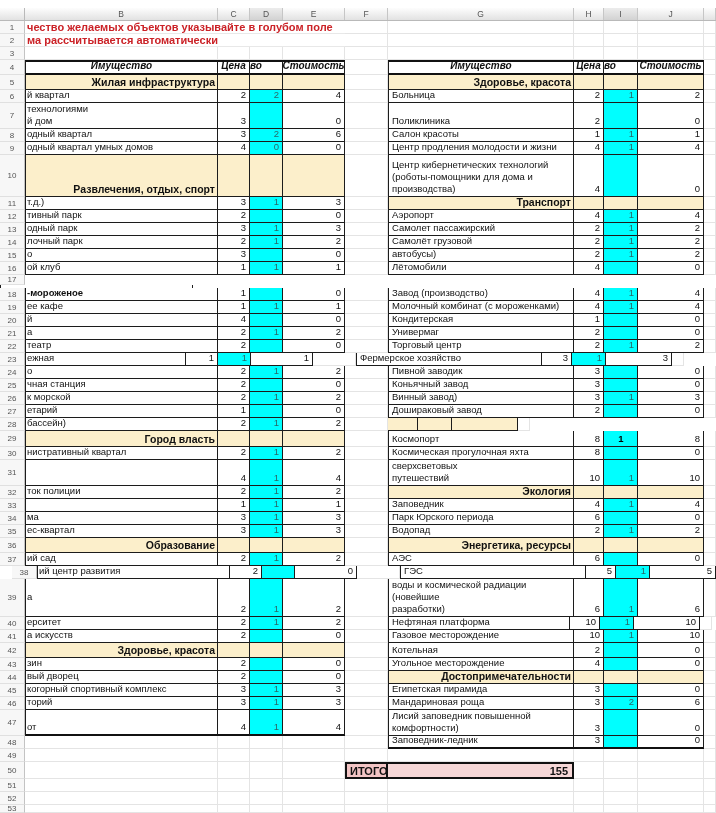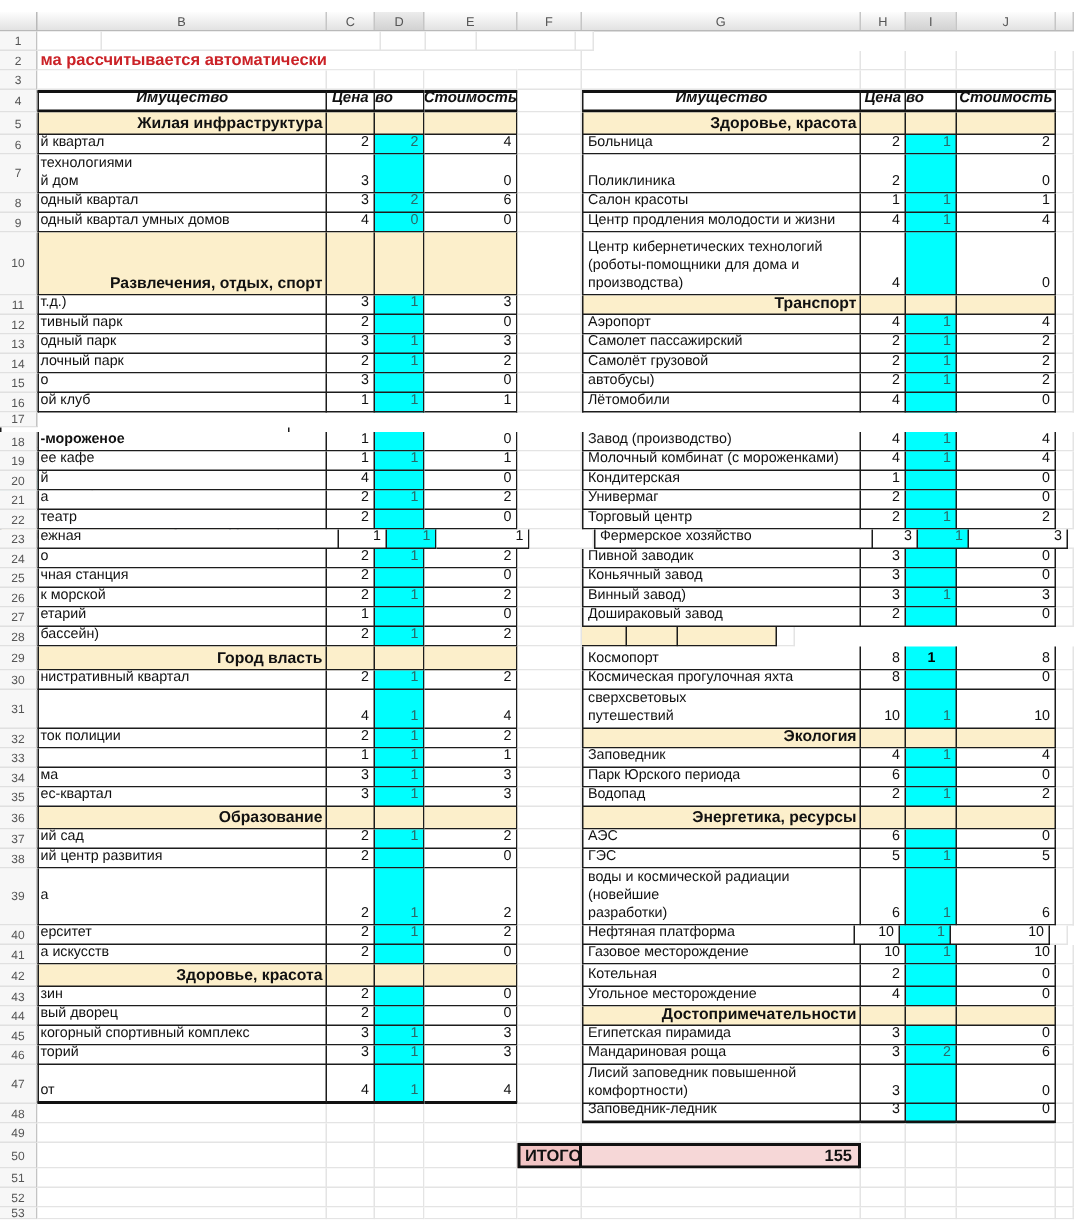--- a/index.html
+++ b/index.html
@@ -52,20 +52,21 @@
       <div class="ch" style="width: 43px;">F</div>
       <div class="ch" style="width: 186px;">G</div>
       <div class="ch" style="width: 30px;">H</div>
       <div class="ch sel" style="width: 34px;">I</div>
       <div class="ch" style="width: 66px;">J</div>
       <div class="ch" style="width: 12px;"></div>
     </div>
   <div id="grid-body">
       <div class="row" style="height: 13px;">
         <div class="c gut" style="width: 25px;">1</div>
+        <div class="c note" style="width: 320px; color: rgb(203, 34, 39);">чество желаемых объектов указывайте в голубом поле</div>
         <div class="c g" style="width: 43px;"></div>
         <div class="c g" style="width: 186px;"></div>
         <div class="c g" style="width: 30px;"></div>
         <div class="c g" style="width: 34px;"></div>
         <div class="c g" style="width: 66px;"></div>
         <div class="c g" style="width: 12px;"></div>
       </div>
       <div class="row" style="height: 13px;">
         <div class="c gut" style="width: 25px;">2</div>
         <div class="c note" style="width: 320px; color: rgb(203, 34, 39);">ма рассчитывается автоматически</div>
@@ -334,21 +335,21 @@
         <div class="c tb num" style="width: 62px;">0</div>
         <div class="c g" style="width: 43px;"></div>
         <div class="c tb bl labR" style="width: 186px;">Торговый центр</div>
         <div class="c tb num" style="width: 30px;">2</div>
         <div class="c tb num cyan" style="width: 34px;">1</div>
         <div class="c tb num" style="width: 66px;">2</div>
         <div class="c g" style="width: 12px;"></div>
       </div>
       <div class="row" style="height: 13px;">
         <div class="c gut" style="width: 25px;">23</div>
-        <div class="c tb bl lab" style="width: 201px;">ежная</div>
+        <div class="c tb bl lab" style="width: 161px;">ежная</div>
         <div class="c tb num" style="width: 32px;">1</div>
         <div class="c tb num cyan" style="width: 33px;">1</div>
         <div class="c tb num" style="width: 62px;">1</div>
         <div class="c g" style="width: 43px;"></div>
         <div class="c tb bl labR" style="width: 186px;">Фермерское хозяйство</div>
         <div class="c tb num" style="width: 30px;">3</div>
         <div class="c tb num cyan" style="width: 34px;">1</div>
         <div class="c tb num" style="width: 66px;">3</div>
         <div class="c g" style="width: 12px;"></div>
       </div>
@@ -527,21 +528,21 @@
         <div class="c tb num" style="width: 32px;">2</div>
         <div class="c tb num cyan" style="width: 33px;">1</div>
         <div class="c tb num" style="width: 62px;">2</div>
         <div class="c g" style="width: 43px;"></div>
         <div class="c tb bl labR" style="width: 186px;">АЭС</div>
         <div class="c tb num" style="width: 30px;">6</div>
         <div class="c tb num cyan" style="width: 34px;"></div>
         <div class="c tb num" style="width: 66px;">0</div>
         <div class="c g" style="width: 12px;"></div>
       </div>
-      <div class="row" style="height: 13px;">
+      <div class="row" style="height: 13px; padding-left: 12px;">
         <div class="c gut" style="width: 25px;">38</div>
         <div class="c tb bl lab" style="width: 193px;">ий центр развития</div>
         <div class="c tb num" style="width: 32px;">2</div>
         <div class="c tb num cyan" style="width: 33px;"></div>
         <div class="c tb num" style="width: 62px;">0</div>
         <div class="c g" style="width: 43px;"></div>
         <div class="c tb bl labR" style="width: 186px;">ГЭС</div>
         <div class="c tb num" style="width: 30px;">5</div>
         <div class="c tb num cyan" style="width: 34px;">1</div>
         <div class="c tb num" style="width: 66px;">5</div>

